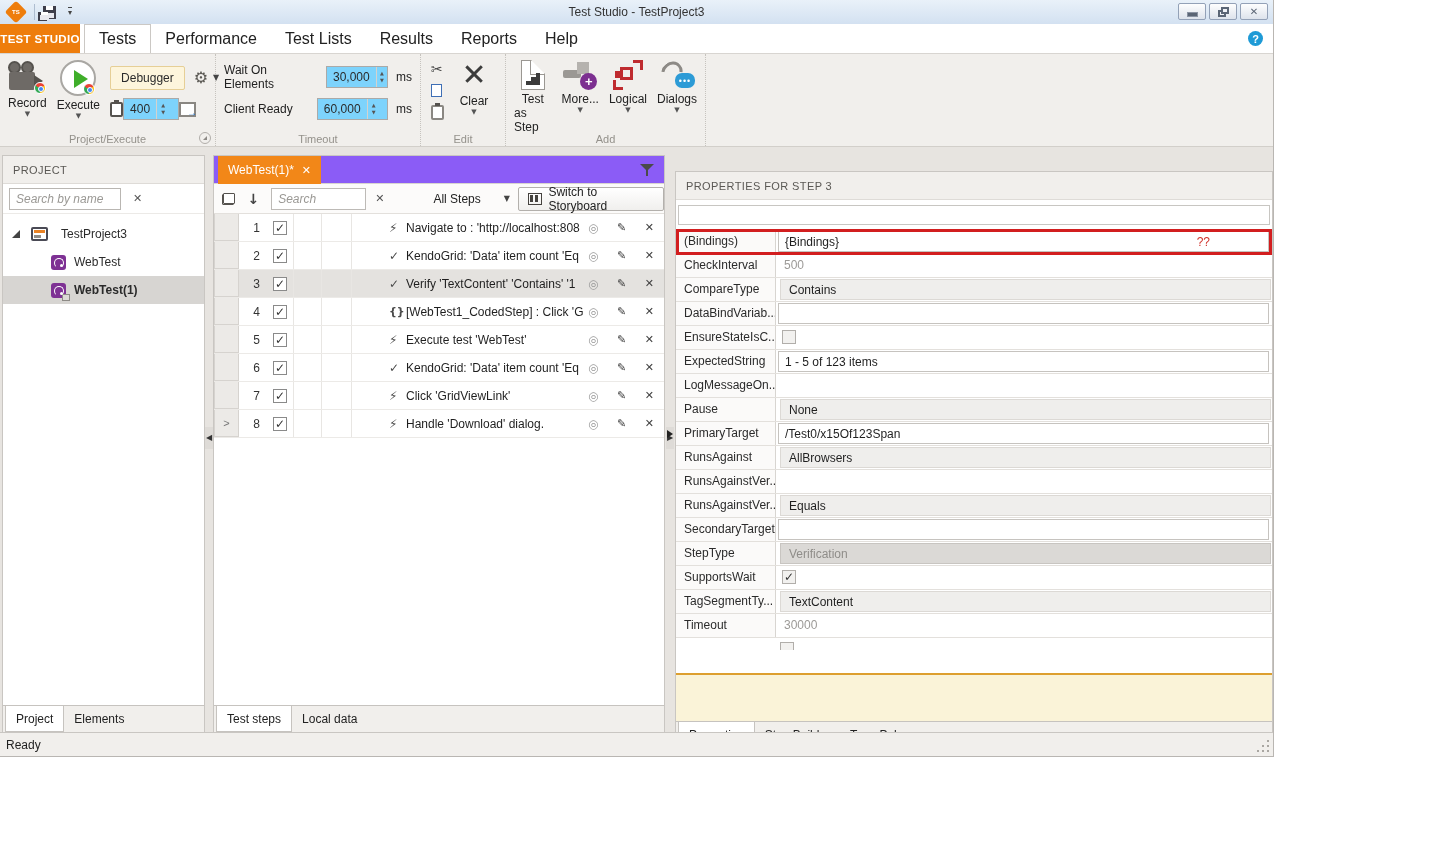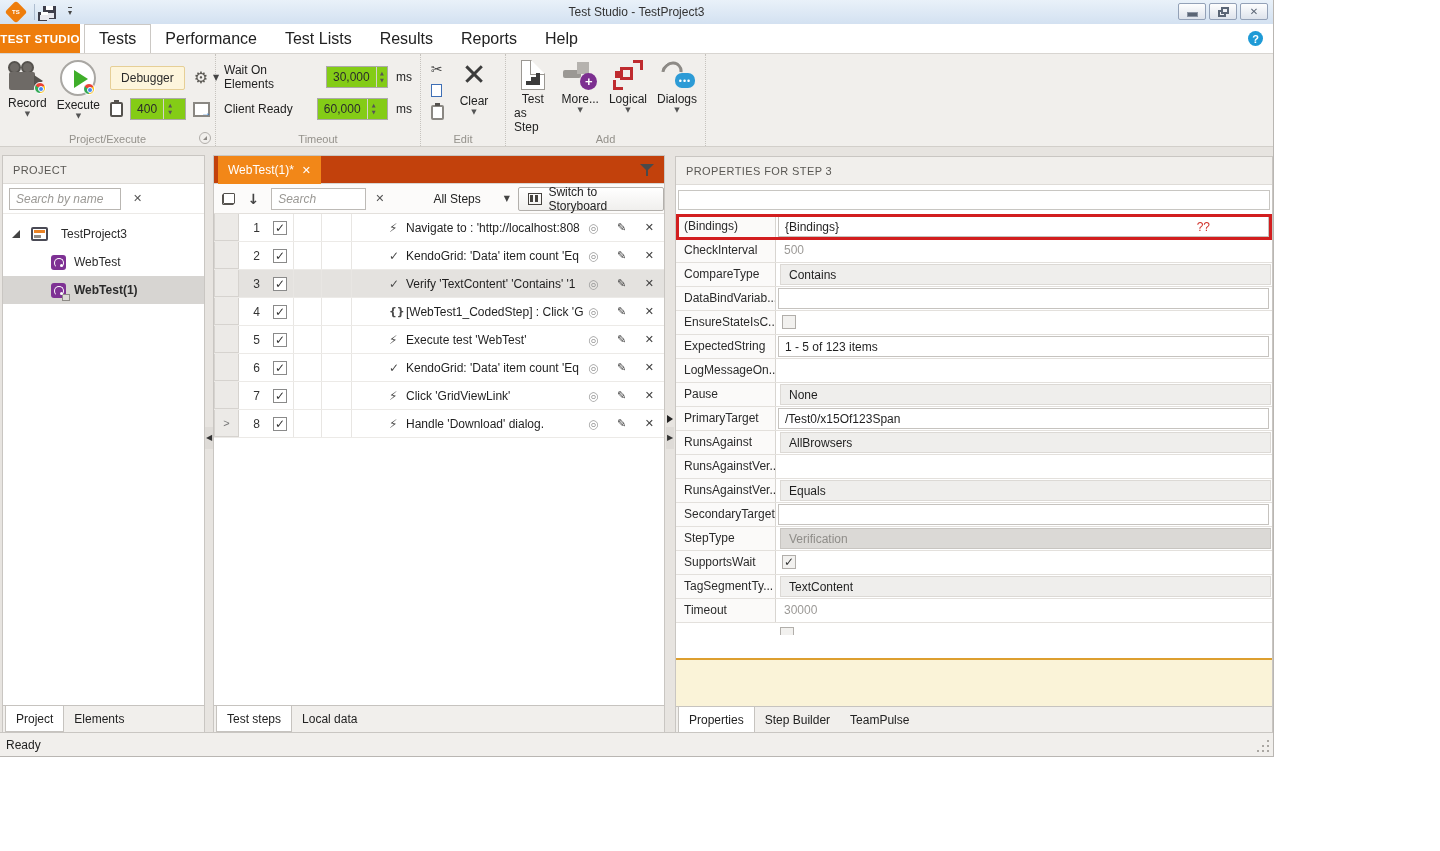--- a/index.html
+++ b/index.html
@@ -49,21 +49,21 @@
   .chrome-mini::after{content:"";position:absolute;left:3px;top:3px;width:4px;height:4px;border-radius:50%;background:#4285f4;border:1px solid #fff}
   .cam{position:relative;width:38px;height:34px}
   .cam .reel{position:absolute;top:1px;width:13px;height:13px;border-radius:50%;background:#6e6a66;border:2px solid #55524e}
   .cam .body{position:absolute;top:12px;left:1px;width:26px;height:18px;background:#6e6a66;border-radius:2px}
   .cam .lens{position:absolute;top:15px;left:26px;width:0;height:0;border:6px solid transparent;border-left:9px solid #55524e}
   .exec-circ{position:relative;width:36px;height:36px;border-radius:50%;border:2px solid #a9a7a3;background:#fff}
   .exec-circ .play{position:absolute;left:12px;top:8px;width:0;height:0;border:9px solid transparent;border-left:14px solid #3fae2a}
   .debugger-btn{height:24px;padding:0 10px;background:#fdf5dc;border:1px solid #e6cf96;border-radius:2px;font-size:12px;display:flex;align-items:center}
   .gear{font-size:16px;color:#5b5954}
   .mini-dd{font-size:8px;color:#444;margin-left:5px}
-  .spinbox{display:flex;height:22px;border:1px solid #abaaa8;background:#84cc16;align-items:stretch}
+  .spinbox{display:flex;height:22px;border:1px solid #abaaa8;background:#7dd3fc;align-items:stretch}
   .spinbox .val{padding:0 6px;display:flex;align-items:center;font-size:12px}
   .spin-arrows{width:13px;border-left:1px solid #d5d2ce;display:flex;flex-direction:column;align-items:center;justify-content:center;gap:2px}
   .spin-arrows span{font-size:5px;color:#555}
   .clipboard-ic{position:relative;width:13px;height:15px;border:2px solid #55524e;border-radius:2px;background:#fff}
   .clipboard-ic::before{content:"";position:absolute;left:2px;top:-4px;width:5px;height:3px;background:#55524e}
   .openwin-ic{position:relative;width:17px;height:15px;border:2px solid #8a8782;background:#fff}
   .openwin-ic::after{content:"→";position:absolute;right:-3px;bottom:-3px;color:#2a76c6;font-size:10px;font-weight:bold}
   .timeout-row{display:flex;align-items:center;height:26px;margin-top:6px}
   .timeout-row .tlabel{width:98px;text-align:left;margin-right:6px;color:#222}
   .timeout-row .msl{margin-left:8px;color:#222}
@@ -116,21 +116,21 @@
   .proj-ic::before{content:"";position:absolute;left:1px;top:1px;width:11px;height:3px;background:#e98326}
   .proj-ic::after{content:"";position:absolute;left:1px;top:6px;width:7px;height:3px;background:#8f8c88}
   .wt-ic{position:absolute;left:48px;width:15px;height:15px;background:#7e3194;border-radius:3px}
   .wt-ic::before{content:"";position:absolute;left:3px;top:3px;width:8px;height:8px;border:1.5px solid #fff;border-radius:50%;border-bottom-color:transparent}
   .wt-ic::after{content:"";position:absolute;left:9px;top:9px;width:3px;height:3px;background:#fff;border-radius:50%}
   .wt-ic .lock{position:absolute;right:-4px;bottom:-3px;width:8px;height:7px;background:#dcdad7;border:1px solid #8d8a86}
   .tree-label-0{margin-left:58px}.tree-label-1{margin-left:71px}
 
   
   .mid-panel{left:213px;top:8px;width:452px;height:578px}
-  .doc-tabbar{height:28px;background:#c2410c;border-bottom:1px solid #d8d5d1;position:relative}
+  .doc-tabbar{height:28px;background:#8b5cf6;border-bottom:1px solid #d8d5d1;position:relative}
   .doc-tab{position:absolute;left:4px;top:0;height:28px;background:var(--tab-orange);color:#fff;display:flex;align-items:center;padding:0 10px;font-size:12px}
   .doc-tab .x{margin-left:8px;font-weight:bold;font-size:11px}
   .funnel{position:absolute;right:10px;top:8px;width:14px;height:12px}
   .funnel::before{content:"";position:absolute;left:0;top:0;width:0;height:0;border-left:7px solid transparent;border-right:7px solid transparent;border-top:7px solid #4a4a4a}
   .funnel::after{content:"";position:absolute;left:6px;top:6px;width:2px;height:6px;background:#4a4a4a}
   .steps-toolbar{height:30px;display:flex;align-items:center;border-bottom:1px solid #e3e0dc;background:#fcfbfa;padding-left:8px}
   .pages-ic{position:relative;width:14px;height:12px;margin-right:12px}
   .pages-ic::before,.pages-ic::after{content:"";position:absolute;width:10px;height:9px;border:1.5px solid #55524e;border-radius:1px;background:#fff}
   .pages-ic::before{left:0;bottom:0}.pages-ic::after{right:0;top:0}
   .dn-arrow{font-size:14px;font-weight:bold;color:#444;margin-right:12px}
@@ -153,21 +153,21 @@
   .checkbox{width:14px;height:14px;border:1px solid #8a8a8a;background:#fff;display:flex;align-items:center;justify-content:center;font-size:12px;color:#333;font-family:"DejaVu Sans",sans-serif}
   .sg-content{flex:1;display:flex;align-items:center;padding-left:37px;overflow:hidden;white-space:nowrap}
   .sg-typeicon{width:17px;color:#4a4a4a;font-size:12px;flex:none}
   .sg-typeicon.icon-coded{font-weight:bold;font-size:11px}
   .sg-text{overflow:hidden;white-space:nowrap;color:#1f1f1f}
   .sg-actions{width:80px;display:flex;align-items:center;justify-content:space-between;padding:0 10px 0 4px;flex:none}
   .act-target{color:#999;font-size:12px}
   .act-edit,.act-del{color:#3f3f3f;font-size:11px}
 
   
-  .right-panel{left:675px;top:9px;width:598px;height:578px}
+  .right-panel{left:675px;top:24px;width:598px;height:578px}
   .prop-filter{position:absolute;left:2px;right:2px;top:33px;height:20px;border:1px solid #c8c6c2;background:#fff}
   .prop-grid{position:absolute;left:0;right:0;top:57px;border-top:1px solid #dedbd7}
   .prop-row{height:24px;display:flex;border-bottom:1px solid var(--row-line);position:relative;background:#fff}
   .prop-label{width:100px;padding-left:8px;line-height:23px;color:#2b2b2b;border-right:1px solid #d8d5d1;background:#fbfaf9;overflow:hidden;white-space:nowrap;flex:none}
   .prop-value{flex:1;position:relative;overflow:hidden}
   .val-textbox{position:absolute;left:2px;right:3px;top:1px;bottom:1px;border:1px solid #c6c3bf;background:#fff;line-height:20px;padding-left:6px;color:#1f1f1f}
   .val-dropdown{position:absolute;left:4px;right:1px;top:1px;bottom:1px;border:1px solid #dcd9d5;background:#efeeec;line-height:20px;padding-left:8px;color:#1f1f1f}
   .val-disabled{position:absolute;left:4px;right:1px;top:1px;bottom:1px;border:1px solid #c8c5c1;background:#dbd9d6;line-height:20px;padding-left:8px;color:#8f8d89}
   .val-muted{line-height:23px;padding-left:8px;color:#9c9a97}
   .val-plain{line-height:23px;padding-left:8px;color:#1f1f1f}
@@ -246,21 +246,21 @@
           </div>
           <span class="lbl">Execute</span>
           <span class="dd icon">▼</span>
         </div>
         <div style="display:flex;flex-direction:column;gap:8px;padding-top:6px">
           <div style="display:flex;align-items:center">
             <div class="debugger-btn">Debugger</div>
             <span class="gear icon" style="margin-left:9px">⚙</span>
             <span class="mini-dd icon">▼</span>
           </div>
-          <div style="display:flex;align-items:center;gap:7px">
+          <div style="display:flex;align-items:center;">
             <div class="clipboard-ic"></div>
             <div class="spinbox" style="width:56px">
               <span class="val">400</span>
               <span class="spin-arrows">
                   <span class="icon">▲</span>
                   <span class="icon">▼</span>
                 </span>
             </div>
             <div class="openwin-ic"></div>
           </div>

